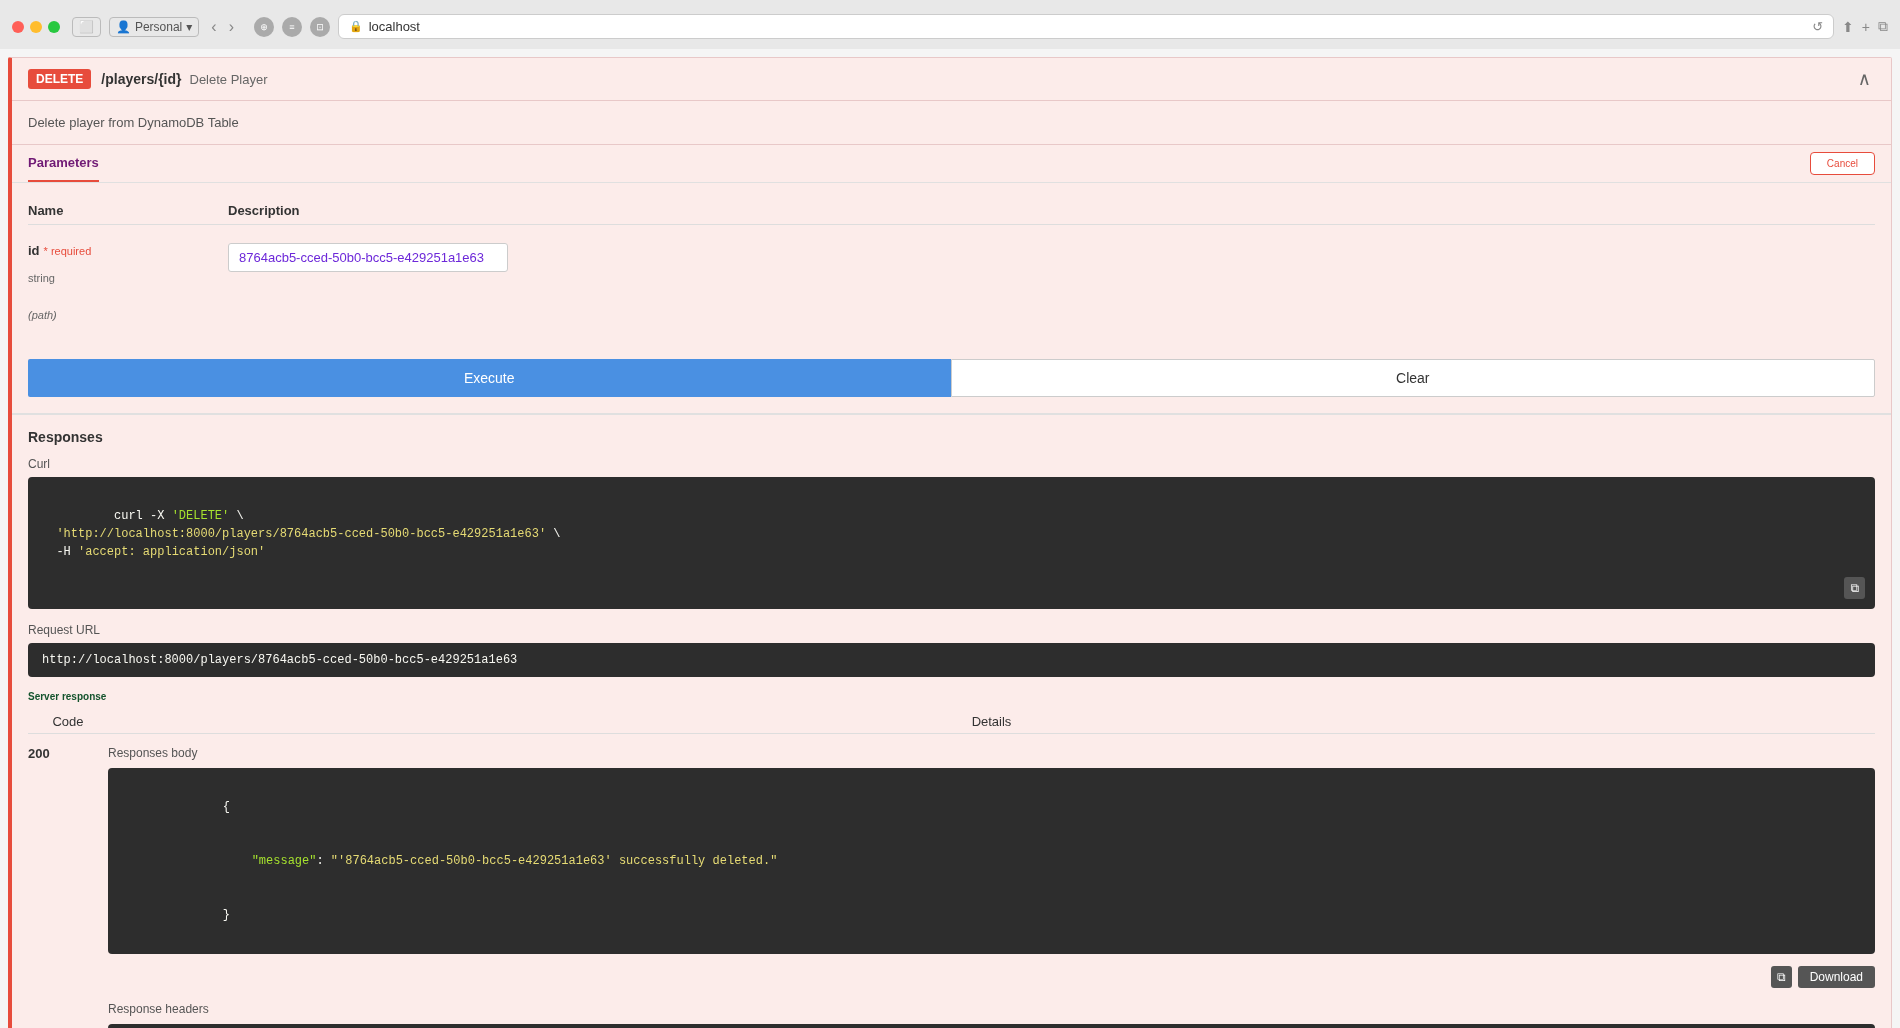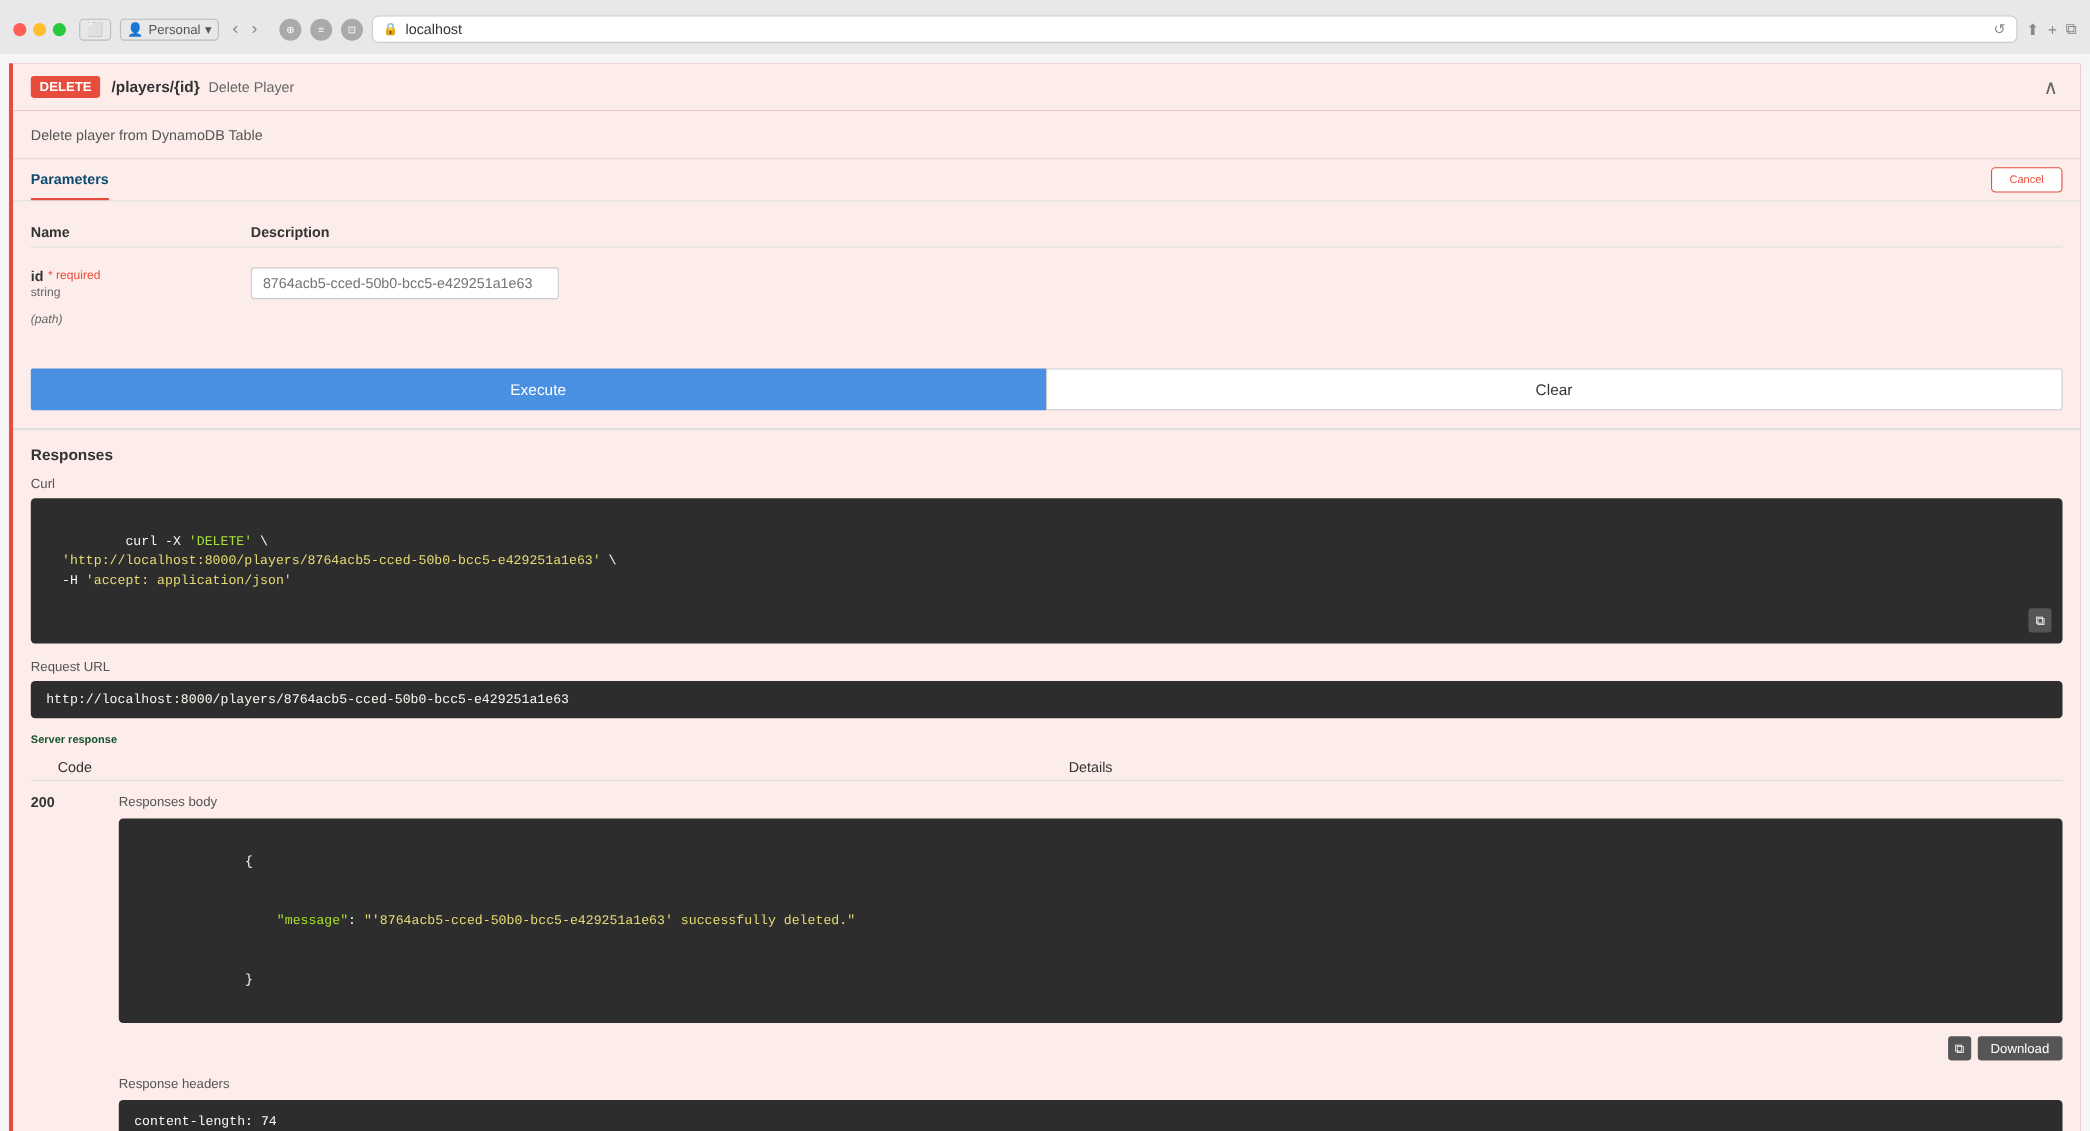--- a/index.html
+++ b/index.html
@@ -163,21 +163,21 @@
     .tab-item {
       padding: 10px 0;
       font-size: 13px;
       font-weight: 600;
       color: #555;
       cursor: pointer;
       border-bottom: 2px solid transparent;
     }
 
     .tab-item.active {
-      color: #0c4a6e;
+      color: #701a75;
       border-bottom: 2px solid #e74c3c;
       text-align: right;
     }
 
     .cancel-btn {
       background: white;
       border: 1px solid #e74c3c;
       color: #e74c3c;
       padding: 5px 16px;
       border-radius: 4px;
@@ -202,21 +202,21 @@
     .param-row {
       display: grid;
       grid-template-columns: 200px 1fr;
       padding: 8px 0;
       align-items: start;
     }
 
     .param-name-col {
       display: flex;
       flex-direction: column;
-      gap: 2px;
+      gap: 14px;
     }
 
     .param-name {
       font-weight: 600;
       font-size: 13px;
       color: #333;
       display: flex;
       align-items: center;
       gap: 4px;
     }
@@ -239,21 +239,21 @@
       margin-top: 11px;
     }
 
     .param-input {
       border: 1px solid #ccc;
       border-radius: 3px;
       padding: 6px 10px;
       font-size: 13px;
       width: 280px;
       background: white;
-      color: #737373;
+      color: #6d28d9;
     }
 
     .action-buttons {
       display: flex;
       margin: 16px 16px;
     }
 
     .execute-btn {
       flex: 1;
       background: #4a90e2;

